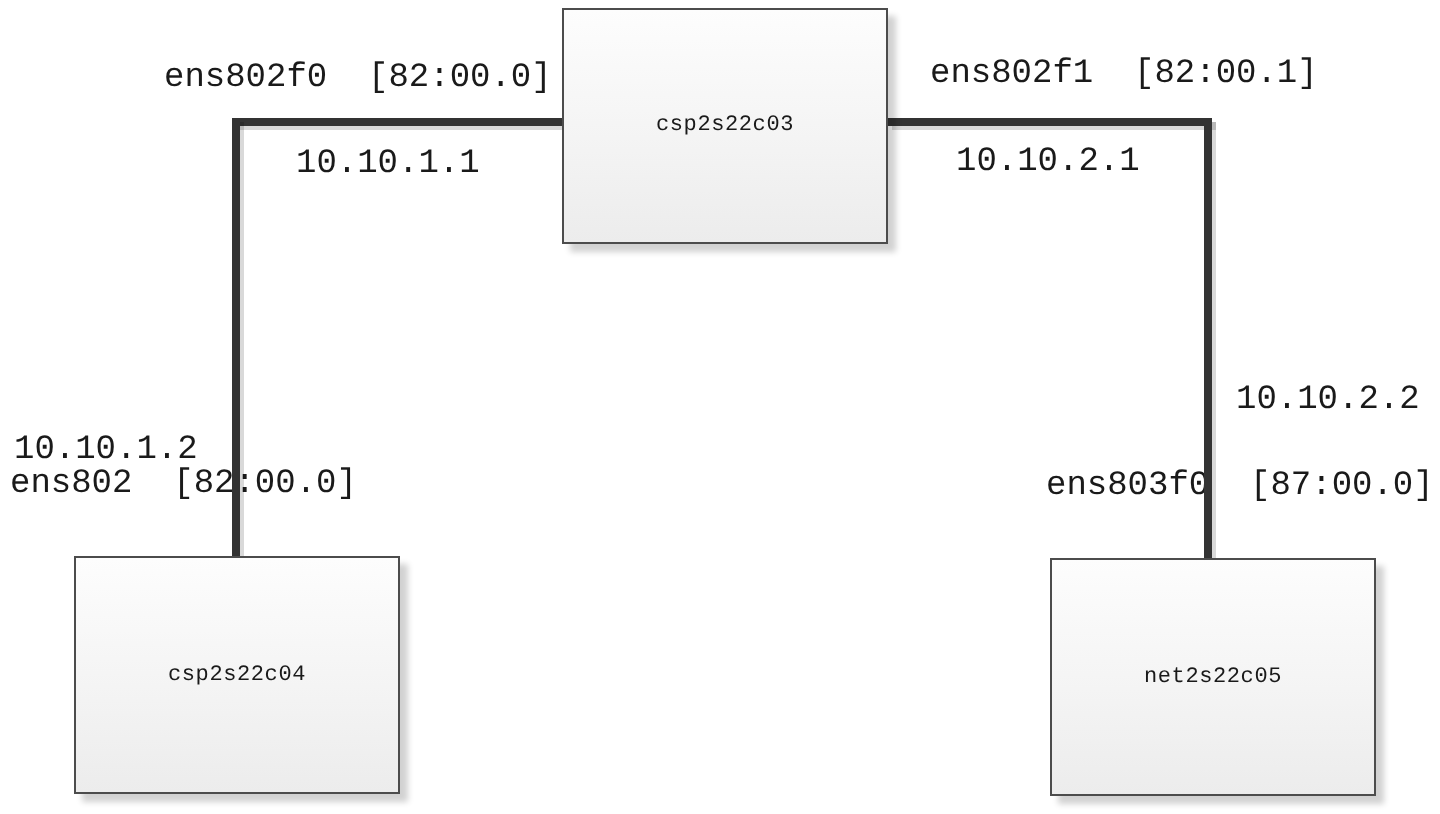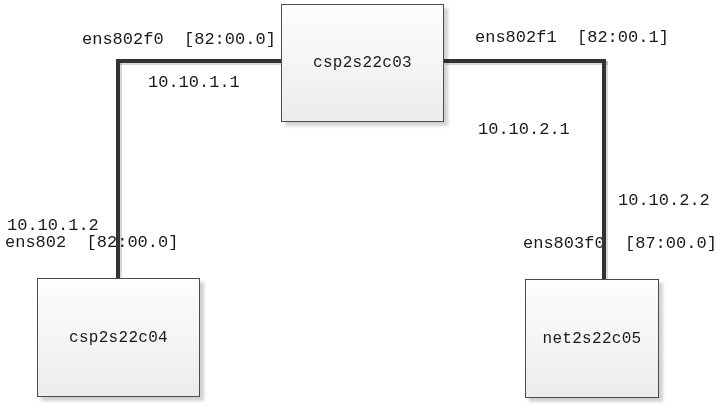--- a/index.html
+++ b/index.html
@@ -18,27 +18,27 @@
     box-sizing: border-box;
     border: 1px solid #4c4c4c;
     background: linear-gradient(180deg, #fdfdfd 0%, #f4f4f4 55%, #ececec 100%);
     box-shadow: 4px 4px 3px rgba(0,0,0,0.18);
     display: flex;
     align-items: center;
     justify-content: center;
     z-index: 4;
   }
   .node-label {
-    font-size: 16px;
+    font-size: 11px;
     letter-spacing: 0.3px;
     white-space: pre;
   }
   .node-top    { left: 281px; top: 4px;   width: 163px; height: 118px; }
   .node-bl     { left: 37px;  top: 278px; width: 163px; height: 119px; }
-  .node-br     { left: 525px; top: 279px; width: 134px; height: 119px; }
+  .node-br     { left: 525px; top: 279px; width: 163px; height: 119px; }
 
   
   .edge {
     position: absolute;
     background: #333333;
     box-shadow: 2px 2px 0 rgba(0,0,0,0.15);
     z-index: 3;
   }
   .edge-left-h  { left: 116px; top: 59px; width: 165px; height: 4px; }
   .edge-left-v  { left: 116px; top: 59px; width: 4px;   height: 221px; }
@@ -51,22 +51,22 @@
     font-size: 17px;
     line-height: 20px;
     white-space: pre;
     transform: translateY(-50%);
     z-index: 2;
   }
   .lbl-l-if-top { left: 82px;  top: 40px;  }
   .lbl-l-ip-top { left: 148px; top: 83px;  }
   .lbl-l-ip-bot { left: 7px;   top: 210px; margin-top: 16px; }
   .lbl-l-if-bot { left: 5px;   top: 243px; }
-  .lbl-r-if-top { left: 475px; top: 38px;  }
-  .lbl-r-ip-top { left: 478px; top: 82px; margin-top: 48px;  }
+  .lbl-r-if-top { left: 465px; top: 38px;  }
+  .lbl-r-ip-top { left: 478px; top: 82px;  }
   .lbl-r-ip-bot { left: 618px; top: 201px; text-align: center; }
   .lbl-r-if-bot { left: 523px; top: 244px; }
 </style>
 </head>
 <body>
 
 <div class="canvas">
 
   <div class="edge edge-left-h"></div>
   <div class="edge edge-left-v"></div>

